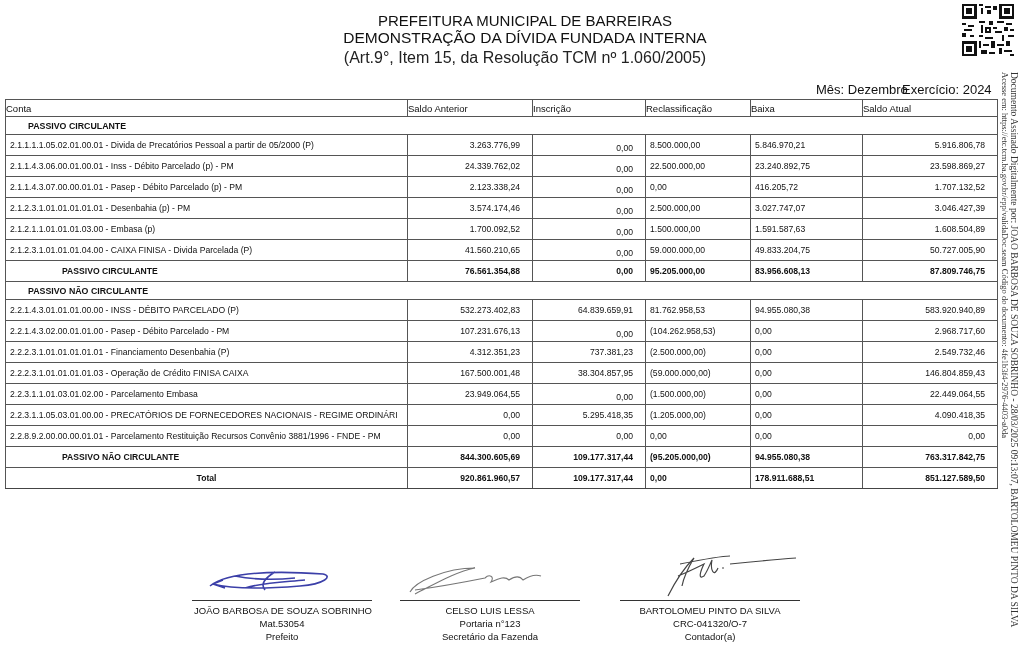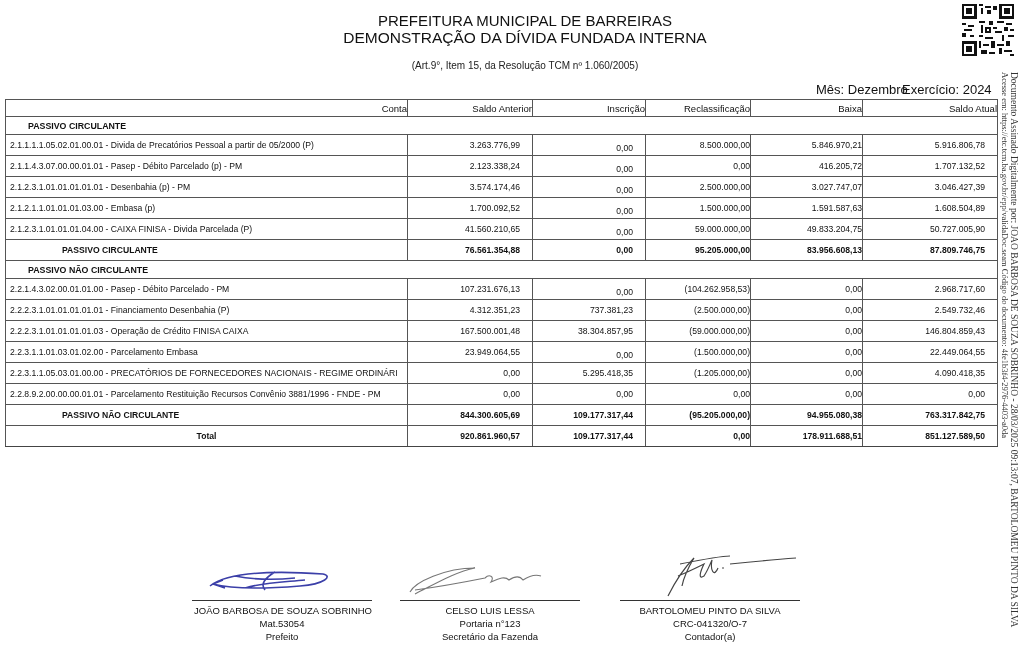--- a/index.html
+++ b/index.html
@@ -2,40 +2,40 @@
 <html><head>
 <meta charset="utf-8">
 <style>
   * { box-sizing: border-box; margin: 0; padding: 0; }
   html, body { width: 1024px; height: 663px; background: #ffffff; overflow: hidden; }
   body { position: relative; font-family: "Liberation Sans", sans-serif; color: #111; }
 
   .header { position: absolute; left: 300px; top: 12px; width: 450px; text-align: center; }
   .header .org { font-size: 15px; line-height: 17px; color: #111; text-align: center; }
   .header .title { font-size: 15.5px; font-weight: normal; line-height: 18px; }
-  .header .sub { font-size: 10px; line-height: 16px; margin-top: 11px; color: #222; }
+  .header .sub { font-size: 16px; line-height: 16px; margin-top: 3px; color: #222; }
 
   .qr { position: absolute; left: 962px; top: 4px; width: 52px; height: 52px; }
 
   .period { position: absolute; top: 82px; font-size: 13px; color: #111; }
   .period.mes { left: 816px; }
   .period.ex { left: 902px; }
 
   table.debt { position: absolute; left: 5px; top: 99px; width: 992px; border-collapse: collapse; font-size: 8.6px; table-layout: fixed; }
   table.debt col.c0 { width: 402px; }
   table.debt col.c1 { width: 125px; }
   table.debt col.c2 { width: 113px; }
   table.debt col.c3 { width: 105px; }
   table.debt col.c4 { width: 112px; }
   table.debt col.c5 { width: 135px; }
-  table.debt th { font-weight: normal; font-size: 9.5px; border: 1.5px solid #555; height: 17px; text-align: right; }
+  table.debt th { font-weight: normal; font-size: 9.5px; border: 1.5px solid #555; height: 17px; text-align: left; }
   table.debt td { border: 1.2px solid #555; height: 21px; padding: 0 4px; white-space: nowrap; overflow: hidden; }
   table.debt td.num { text-align: right; padding-right: 12px; }
   table.debt td.num.low { vertical-align: bottom; padding-bottom: 2px; }
-  table.debt td.num.ctr { text-align: right; padding-right: 0; }
+  table.debt td.num.ctr { text-align: left; padding-right: 0; }
   tr.section td { border-left: 1.2px solid #555; border-right: none; border-top: none; border-bottom: none; font-weight: bold; font-size: 8.8px; padding-left: 22px; height: 18px; }
   tr.section td.rest { border: none; border-right: 1.2px solid #555; }
   tr.subtotal td { font-weight: bold; }
   tr.subtotal td.label { padding-left: 56px; }
   tr.total td { font-weight: bold; border-bottom: 1.8px solid #444; }
   tr.total td.label { text-align: center; margin-top: 44px; }
 
   .side-text { position: absolute; left: 1000px; top: 72px; width: 22px; height: 590px; }
   .side-text span { position: absolute; top: 0; writing-mode: vertical-rl; font-family: "Liberation Serif", serif; font-size: 9.5px; color: #333; white-space: nowrap; }
   .side-text .l1 { left: 9px; }
@@ -139,20 +139,28 @@
       </tr>
       <tr>
         <td class="">2.1.1.1.1.05.02.01.00.01 - Divida de Precatórios Pessoal a partir de 05/2000 (P)</td>
         <td class="num">3.263.776,99</td>
         <td class="num low">0,00</td>
         <td class="num ctr">8.500.000,00</td>
         <td class="num ctr">5.846.970,21</td>
         <td class="num">5.916.806,78</td>
       </tr>
       <tr>
+        <td class="">2.1.1.4.3.06.00.01.00.01 - Inss - Débito Parcelado (p) - PM</td>
+        <td class="num">24.339.762,02</td>
+        <td class="num low">0,00</td>
+        <td class="num ctr">22.500.000,00</td>
+        <td class="num ctr">23.240.892,75</td>
+        <td class="num">23.598.869,27</td>
+      </tr>
+      <tr>
         <td class="">2.1.1.4.3.07.00.00.01.01 - Pasep - Débito Parcelado (p) - PM</td>
         <td class="num">2.123.338,24</td>
         <td class="num low">0,00</td>
         <td class="num ctr">0,00</td>
         <td class="num ctr">416.205,72</td>
         <td class="num">1.707.132,52</td>
       </tr>
       <tr>
         <td class="">2.1.2.3.1.01.01.01.01.01 - Desenbahia (p) - PM</td>
         <td class="num">3.574.174,46</td>
@@ -181,20 +189,28 @@
         <td class="label">PASSIVO CIRCULANTE</td>
         <td class="num">76.561.354,88</td>
         <td class="num">0,00</td>
         <td class="num ctr">95.205.000,00</td>
         <td class="num ctr">83.956.608,13</td>
         <td class="num">87.809.746,75</td>
       </tr>
       <tr class="section">
         <td>PASSIVO NÃO CIRCULANTE</td>
         <td class="rest" colspan="5"></td>
+      </tr>
+      <tr>
+        <td class="">2.2.1.4.3.01.01.01.00.00 - INSS - DÉBITO PARCELADO (P)</td>
+        <td class="num">532.273.402,83</td>
+        <td class="num">64.839.659,91</td>
+        <td class="num ctr">81.762.958,53</td>
+        <td class="num ctr">94.955.080,38</td>
+        <td class="num">583.920.940,89</td>
       </tr>
       <tr>
         <td class="">2.2.1.4.3.02.00.01.01.00 - Pasep - Débito Parcelado - PM</td>
         <td class="num">107.231.676,13</td>
         <td class="num low">0,00</td>
         <td class="num ctr">(104.262.958,53)</td>
         <td class="num ctr">0,00</td>
         <td class="num">2.968.717,60</td>
       </tr>
       <tr>

